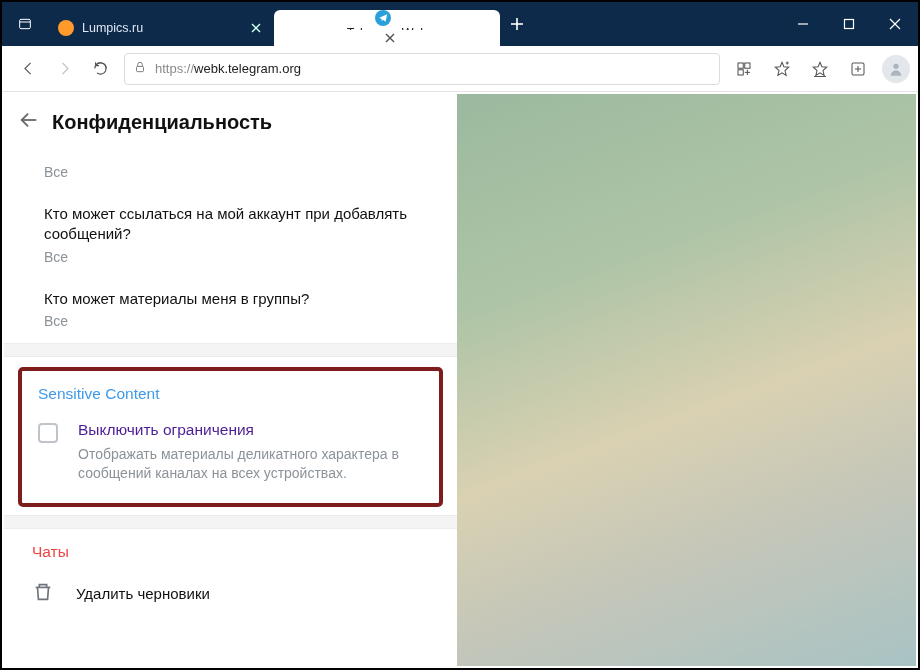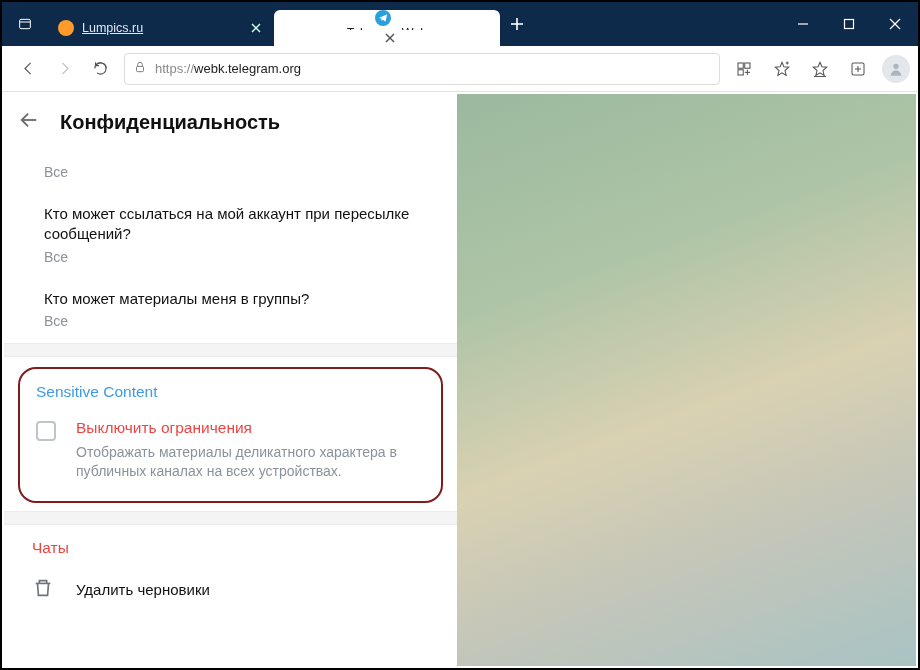--- a/index.html
+++ b/index.html
@@ -7,21 +7,21 @@
   .frame { width: 920px; height: 670px; border: 2px solid #000; position: relative; background: #fff; }
 
   
   .titlebar { height: 44px; background: #0d2a4a; display: flex; align-items: stretch; color: #fff; }
   .tb-left { display: flex; align-items: center; padding: 0 6px; }
   .tb-btn { width: 34px; height: 44px; display: flex; align-items: center; justify-content: center; }
   .tb-btn svg { width: 16px; height: 16px; stroke: #fff; fill: none; stroke-width: 1.5; }
 
   .tabs { display: flex; align-items: flex-end; flex: 0 0 auto; }
   .tab { height: 36px; margin-top: 8px; display: flex; align-items: center; padding: 0 10px; border-radius: 6px 6px 0 0; min-width: 226px; max-width: 226px; position: relative; font-size: 12.5px; }
-  .tab.inactive { color: #dfe7f2; text-decoration: underline; }
+  .tab.inactive { color: #dfe7f2; }
   .tab.active { background: #fff; color: #222; flex-direction: column; }
   .tab .favicon { width: 16px; height: 16px; border-radius: 50%; margin-right: 8px; flex-shrink: 0; }
   .tab .tab-title { flex: 1; white-space: nowrap; overflow: hidden; text-overflow: ellipsis; }
   .tab .tab-close { width: 16px; height: 16px; margin-left: 6px; display: flex; align-items: center; justify-content: center; }
   .tab .tab-close svg { width: 10px; height: 10px; stroke-width: 1.5; }
   .tab.inactive .tab-close svg { stroke: #cfe; }
   .tab.active .tab-close svg { stroke: #555; }
   .fav-lump { background: #ff9a2b; }
   .fav-tg { background: #2aa0db; display:flex; align-items:center; justify-content:center; }
   .fav-tg svg { width:10px; height:10px; fill:#fff; }
@@ -48,35 +48,35 @@
   .ri svg { width:18px; height:18px; stroke:#555; fill:none; stroke-width:1.4; }
   .avatar { width:28px; height:28px; border-radius:50%; background:#e3e6ea; display:flex; align-items:center; justify-content:center; margin-left:4px; }
   .avatar svg { width:16px; height:16px; fill:#aeb4bd; }
 
   
   .content { position:absolute; top:92px; left:2px; right:2px; bottom:2px; display:flex; }
   .left-pane { width:453px; background:#fff; position:relative; overflow:hidden; }
   .right-pane { flex:1; background: linear-gradient(160deg, #9bb99f 0%, #aec4a6 30%, #d9d1b2 55%, #c4c6b9 75%, #a8c3c4 100%); }
 
   
-  .pane-header { height:56px; display:flex; align-items:center; padding:0 14px; gap:20px; }
+  .pane-header { height:56px; display:flex; align-items:center; padding:0 14px; gap:12px; }
   .back-arr svg { width:22px; height:22px; stroke:#6b6b6b; fill:none; stroke-width:2; }
   .pane-title { font-size:20px; font-weight:600; color:#111; }
 
   .setting-row { padding: 10px 24px 14px 40px; }
   .setting-row .q { font-size:15px; color:#111; line-height:1.35; }
   .setting-row .a { font-size:14px; color:#8b9299; margin-top:4px; }
 
   .section-gap { height:14px; background:#f4f4f5; border-top:1px solid #ececec; border-bottom:1px solid #ececec; }
 
-  .highlight-box { margin:10px 14px 8px 14px; border:2px solid #7f1d1d; border-radius:18px; padding:14px 16px 20px 16px; }
+  .highlight-box { margin:10px 14px 8px 14px; border:4px solid #7f1d1d; border-radius:5px; padding:14px 16px 20px 16px; }
   .sec-title { color:#3e9ae8; font-size:15.5px; font-weight:500; margin-bottom:18px; }
   .check-row { display:flex; gap:20px; align-items:flex-start; }
   .chk { width:20px; height:20px; border:2px solid #bfc4ca; border-radius:4px; margin-top:2px; flex-shrink:0; background:#fff; }
-  .chk-labels .q { font-size:15.5px; color:#ef4444; }
+  .chk-labels .q { font-size:15.5px; color:#4c1d95; }
   .chk-labels .d { font-size:14px; color:#8b9299; margin-top:6px; line-height:1.35; }
 
   .chats-title { color:#ef4444; font-size:15.5px; font-weight:500; padding:14px 24px 10px 28px; }
 
   .delete-row { display:flex; align-items:center; gap:22px; padding:10px 24px 14px 28px; }
   .trash svg { width:22px; height:22px; stroke:#6e747c; fill:none; stroke-width:1.8; }
   .delete-row .lbl { font-size:15px; color:#111; }
 </style>
 </head>
 <body>
@@ -217,37 +217,37 @@
               <line x1="20" y1="12" x2="4" y2="12"></line>
               <polyline points="11 5 4 12 11 19"></polyline>
             </svg></div>
       <div class="pane-title">Конфиденциальность</div>
     </div>
 
     <div class="setting-row">
       <div class="a">Все</div>
     </div>
     <div class="setting-row">
-      <div class="q">Кто может ссылаться на мой аккаунт при пересылке сообщений?</div>
+      <div class="q">Кто может ссылаться на мой аккаунт при добавлять сообщений?</div>
       <div class="a">Все</div>
     </div>
     <div class="setting-row">
       <div class="q">Кто может материалы меня в группы?</div>
       <div class="a">Все</div>
     </div>
 
     <div class="section-gap"></div>
 
     <div class="highlight-box">
       <div class="sec-title">Sensitive Content</div>
       <div class="check-row">
         <div class="chk"></div>
         <div class="chk-labels">
           <div class="q">Выключить ограничения</div>
-          <div class="d">Отображать материалы деликатного характера в публичных каналах на всех устройствах.</div>
+          <div class="d">Отображать материалы деликатного характера в сообщений каналах на всех устройствах.</div>
         </div>
       </div>
     </div>
 
     <div class="section-gap"></div>
 
     <div class="chats-title">Чаты</div>
     <div class="delete-row">
       <div class="trash"><svg viewBox="0 0 24 24">
               <polyline points="4 7 20 7"></polyline>

